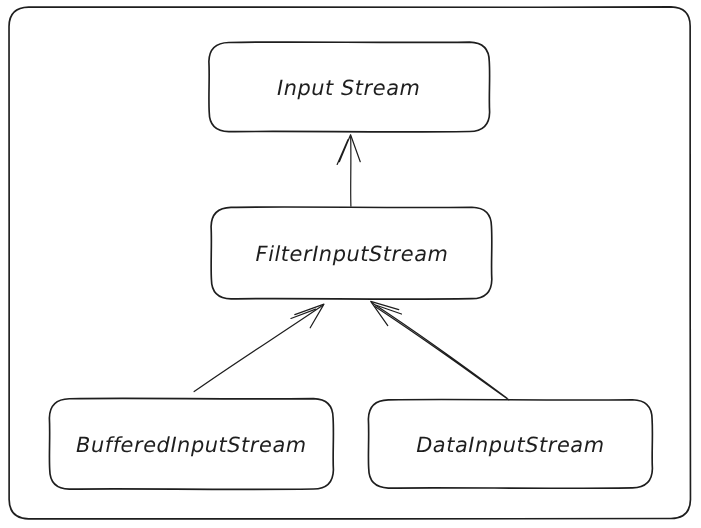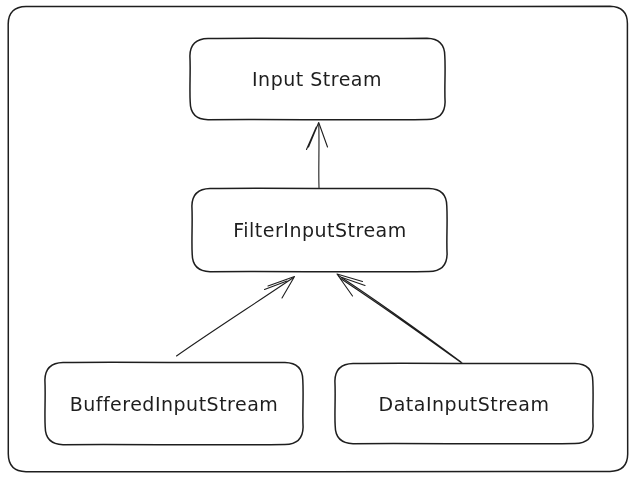--- a/index.html
+++ b/index.html
@@ -8,20 +8,21 @@
     background: #ffffff;
     width: 637px;
     height: 480px;
     overflow: hidden;
   }
   .canvas {
     position: relative;
     width: 637px;
     height: 460px;
     background: #ffffff;
+    font-style: italic;
   }
   svg { display: block; }
   .stroke {
     fill: none;
     stroke: #1e1e1e;
     stroke-width: 1.5;
     stroke-linecap: round;
     stroke-linejoin: round;
   }
   .stroke-thin {

